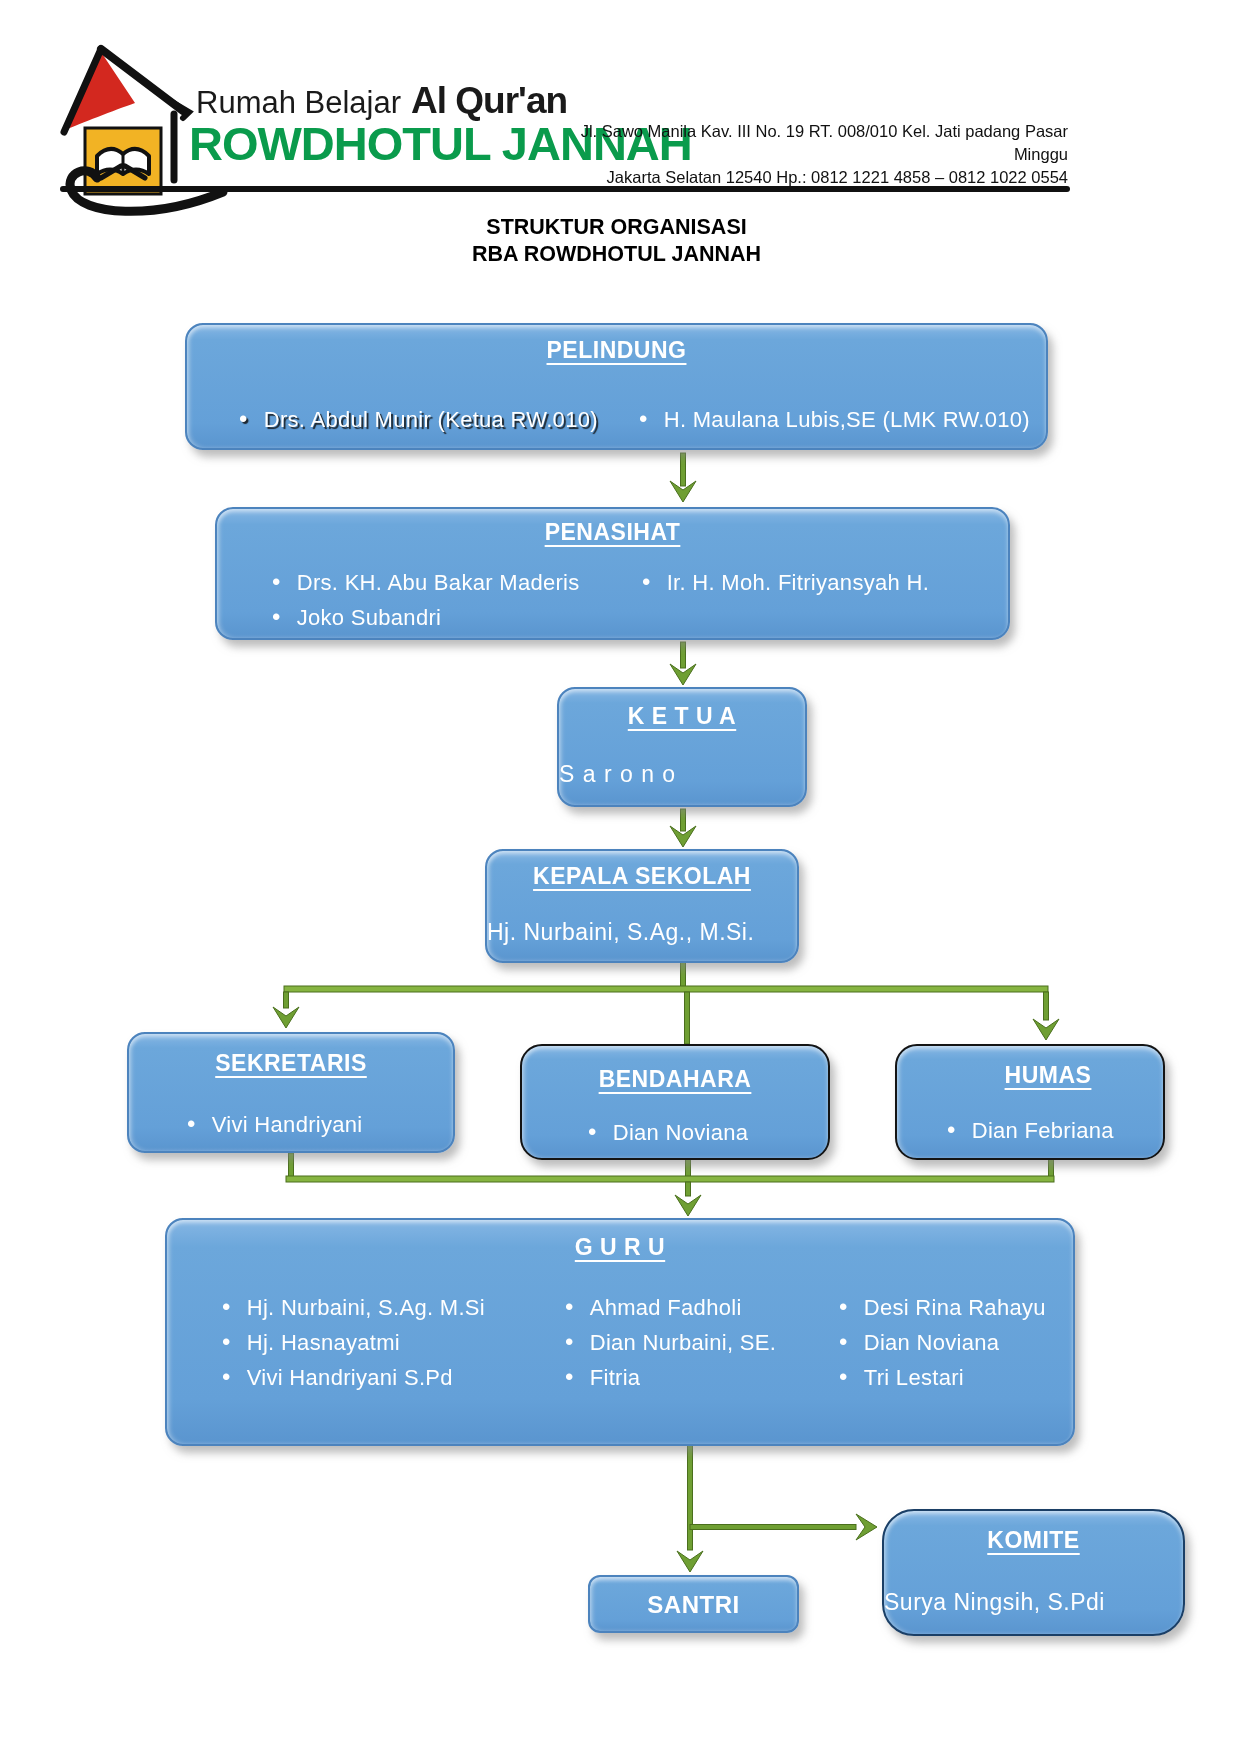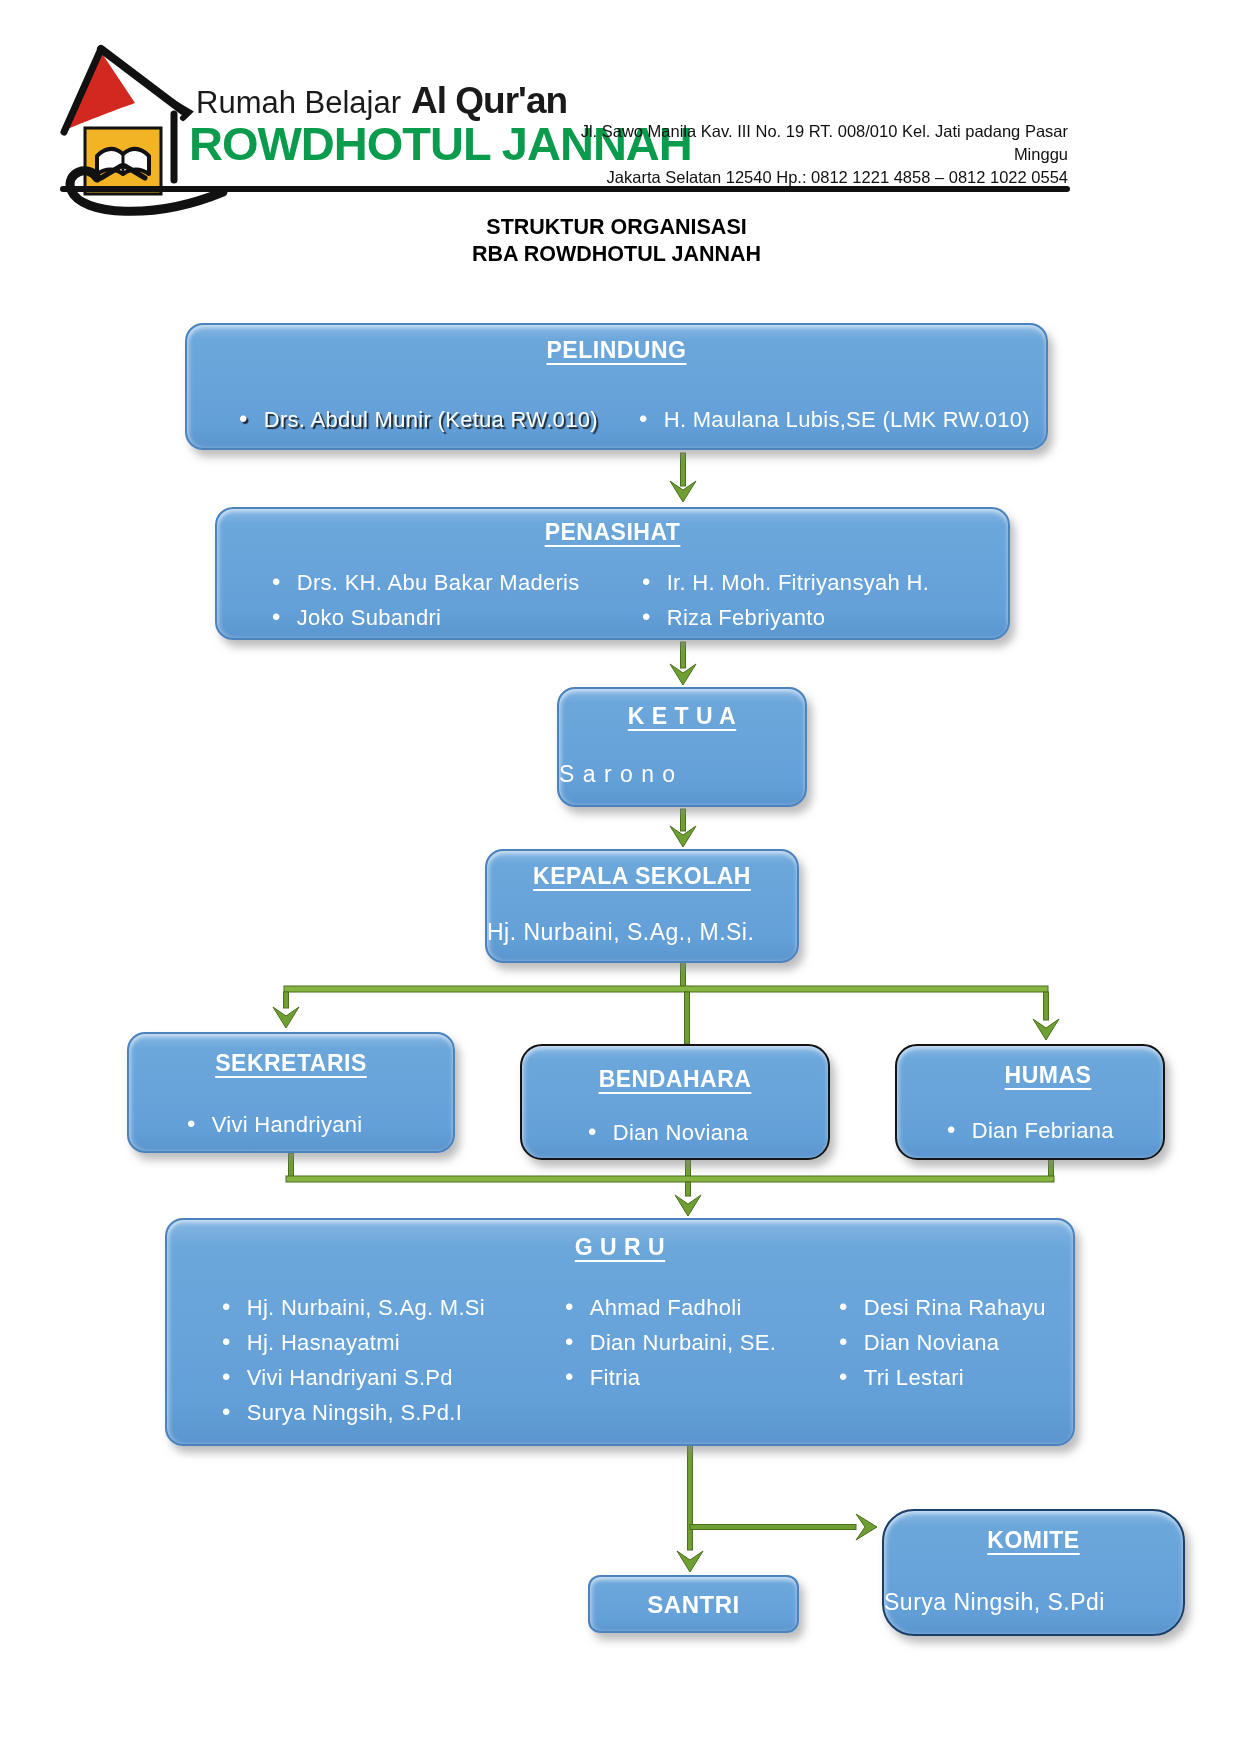--- a/index.html
+++ b/index.html
@@ -137,21 +137,20 @@
   </div>
 
   <div class="box" style="left:215px;top:507px;width:795px;height:133px;">
     <div class="box-title" style="top:10px;">PENASIHAT</div>
     <ul class="blist" style="left:55px;top:56px;">
         <li>Drs. KH. Abu Bakar Maderis</li>
         <li>Joko Subandri</li>
       </ul>
     <ul class="blist" style="left:425px;top:56px;">
         <li>Ir. H. Moh. Fitriyansyah H.</li>
-        <li>Riza Febriyanto</li>
       </ul>
   </div>
 
   <div class="box" style="left:557px;top:687px;width:250px;height:120px;">
     <div class="box-title" style="top:14px;">K E T U A</div>
     <div class="name-center" style="top:72px;">S a r o n o</div>
   </div>
 
   <div class="box" style="left:485px;top:849px;width:314px;height:114px;">
     <div class="box-title" style="top:12px;">KEPALA SEKOLAH</div>
@@ -172,21 +171,20 @@
     <div class="box-title" style="top:16px;padding-left:36px;">HUMAS</div>
     <span class="bullet-item abs" style="left:50px;top:70px;">Dian Febriana</span>
   </div>
 
   <div class="box" style="left:165px;top:1218px;width:910px;height:228px;">
     <div class="box-title" style="top:14px;">G U R U</div>
     <ul class="blist" style="left:55px;top:70px;">
         <li>Hj. Nurbaini, S.Ag. M.Si</li>
         <li>Hj. Hasnayatmi</li>
         <li>Vivi Handriyani S.Pd</li>
-        <li>Surya Ningsih, S.Pd.I</li>
       </ul>
     <ul class="blist" style="left:398px;top:70px;">
         <li>Ahmad Fadholi</li>
         <li>Dian Nurbaini, SE.</li>
         <li>Fitria</li>
       </ul>
     <ul class="blist" style="left:672px;top:70px;">
         <li>Desi Rina Rahayu</li>
         <li>Dian Noviana</li>
         <li>Tri Lestari</li>

